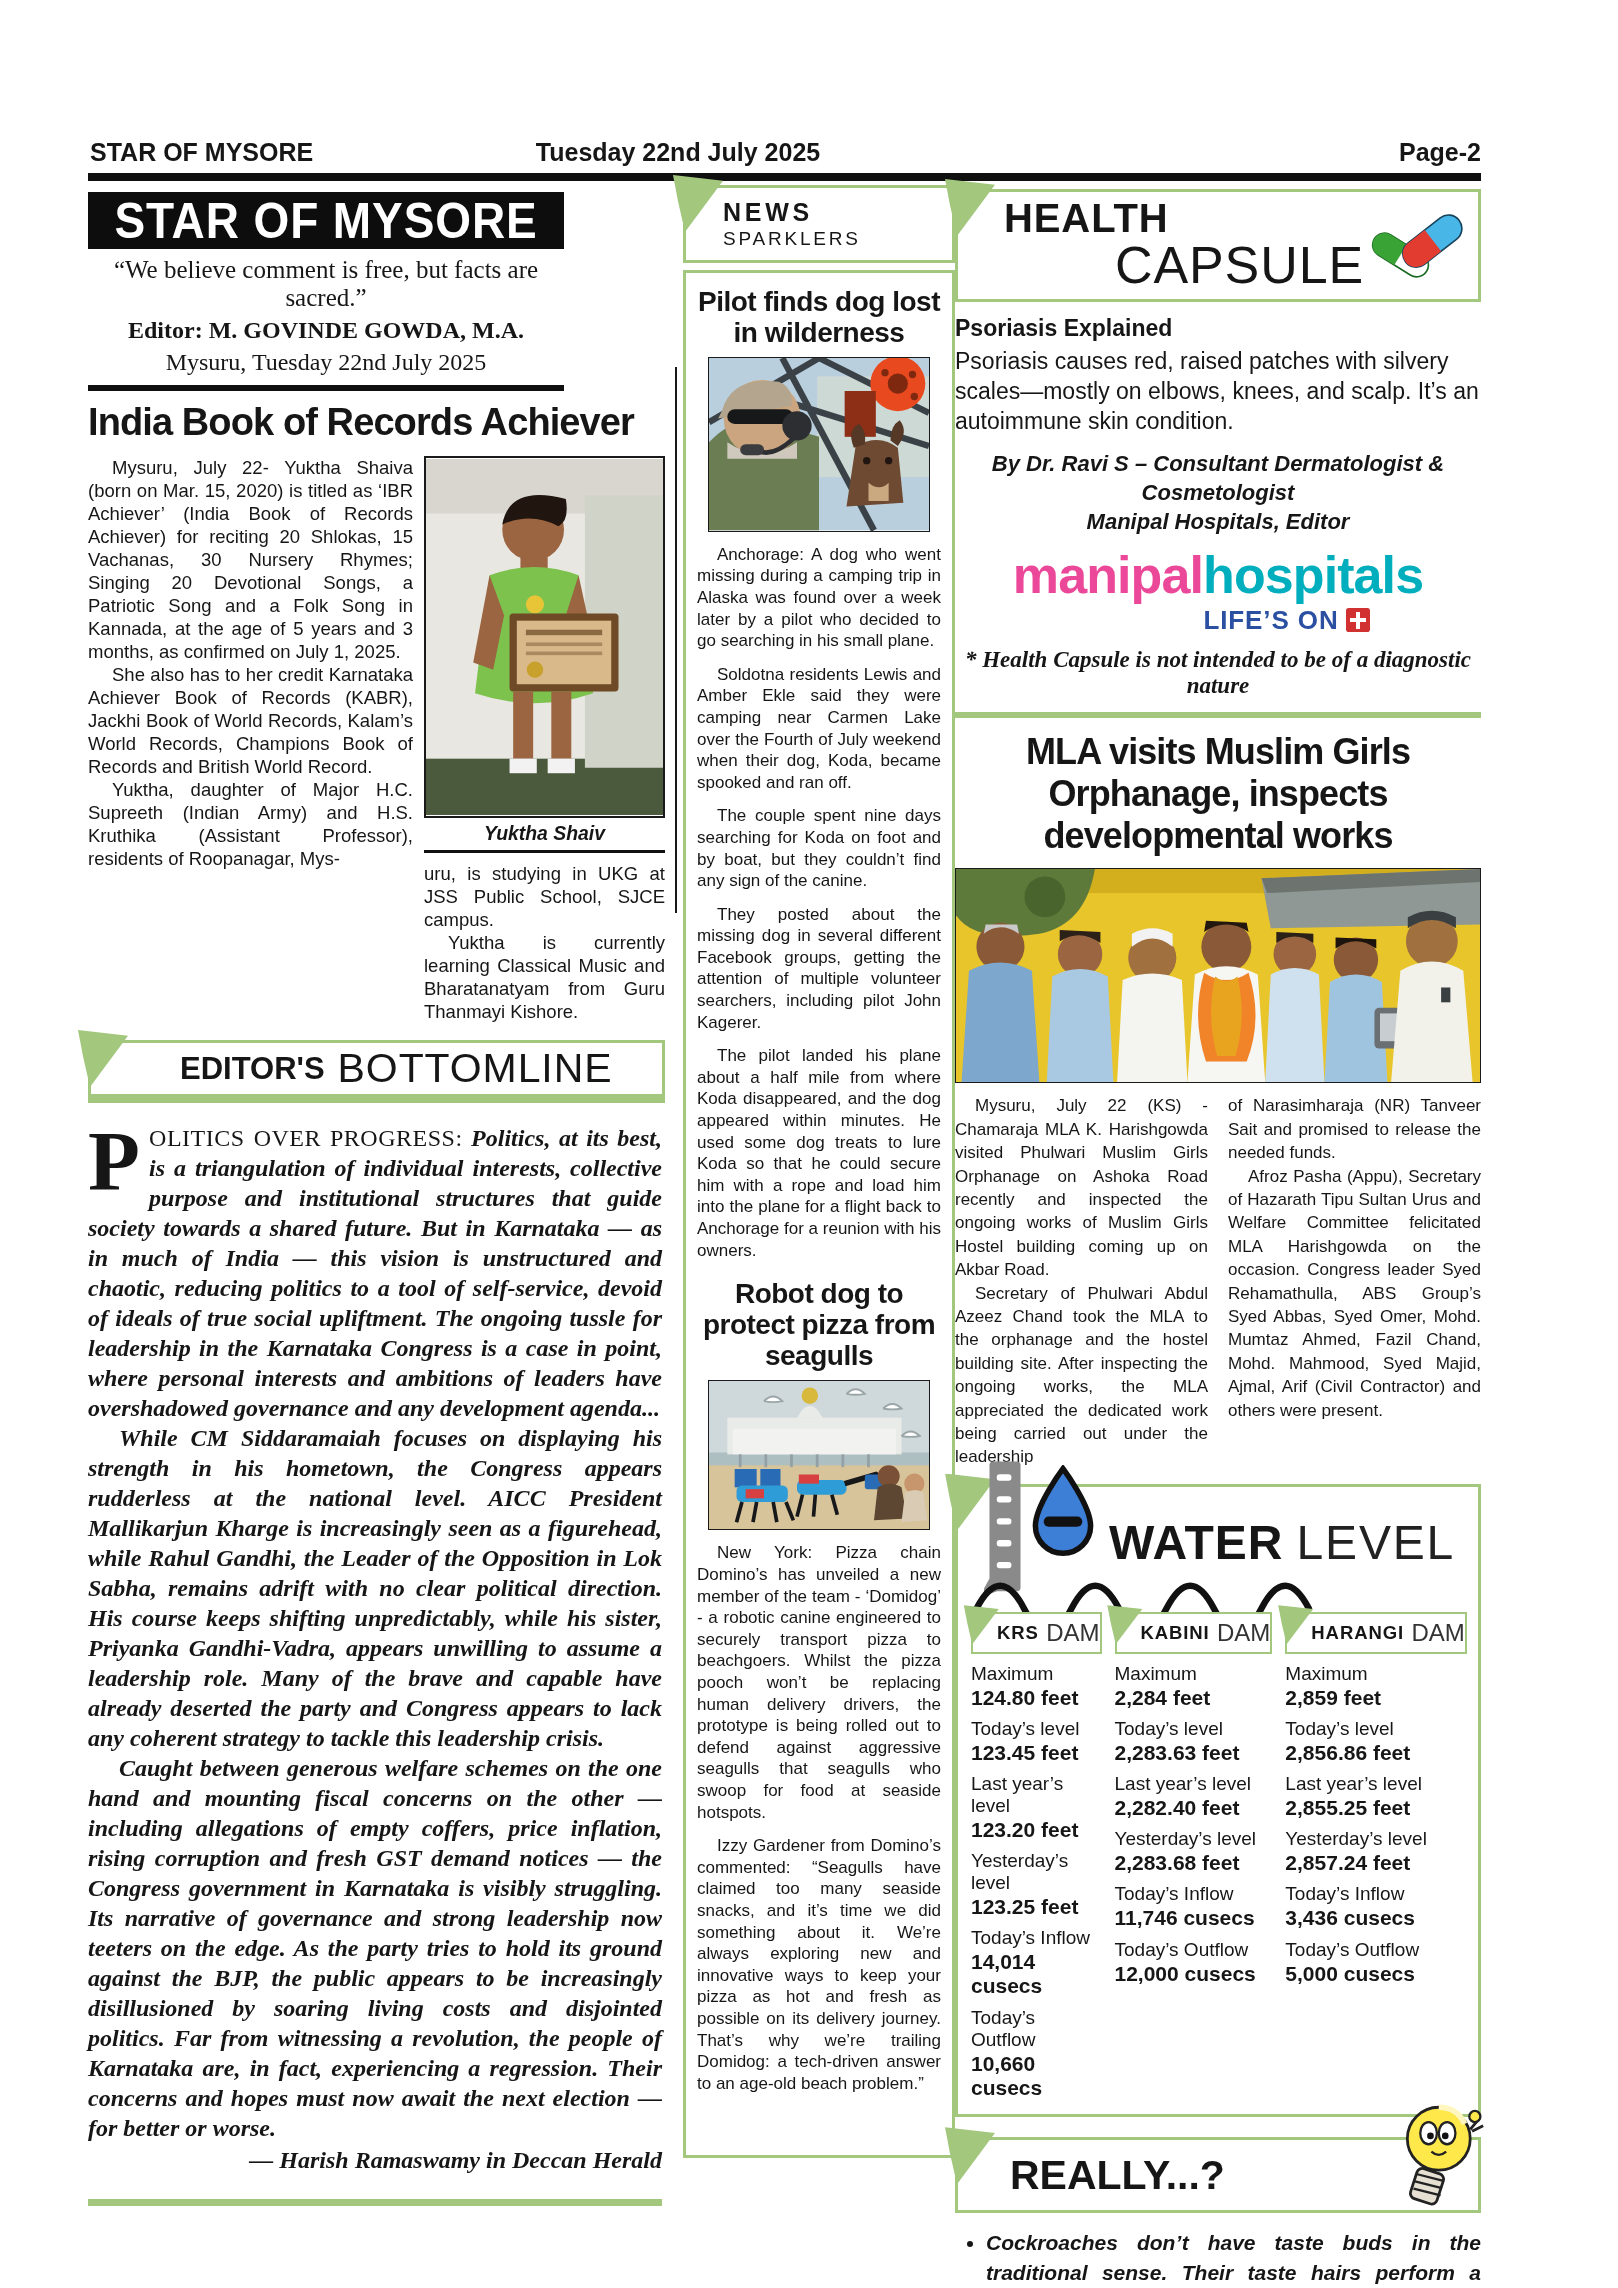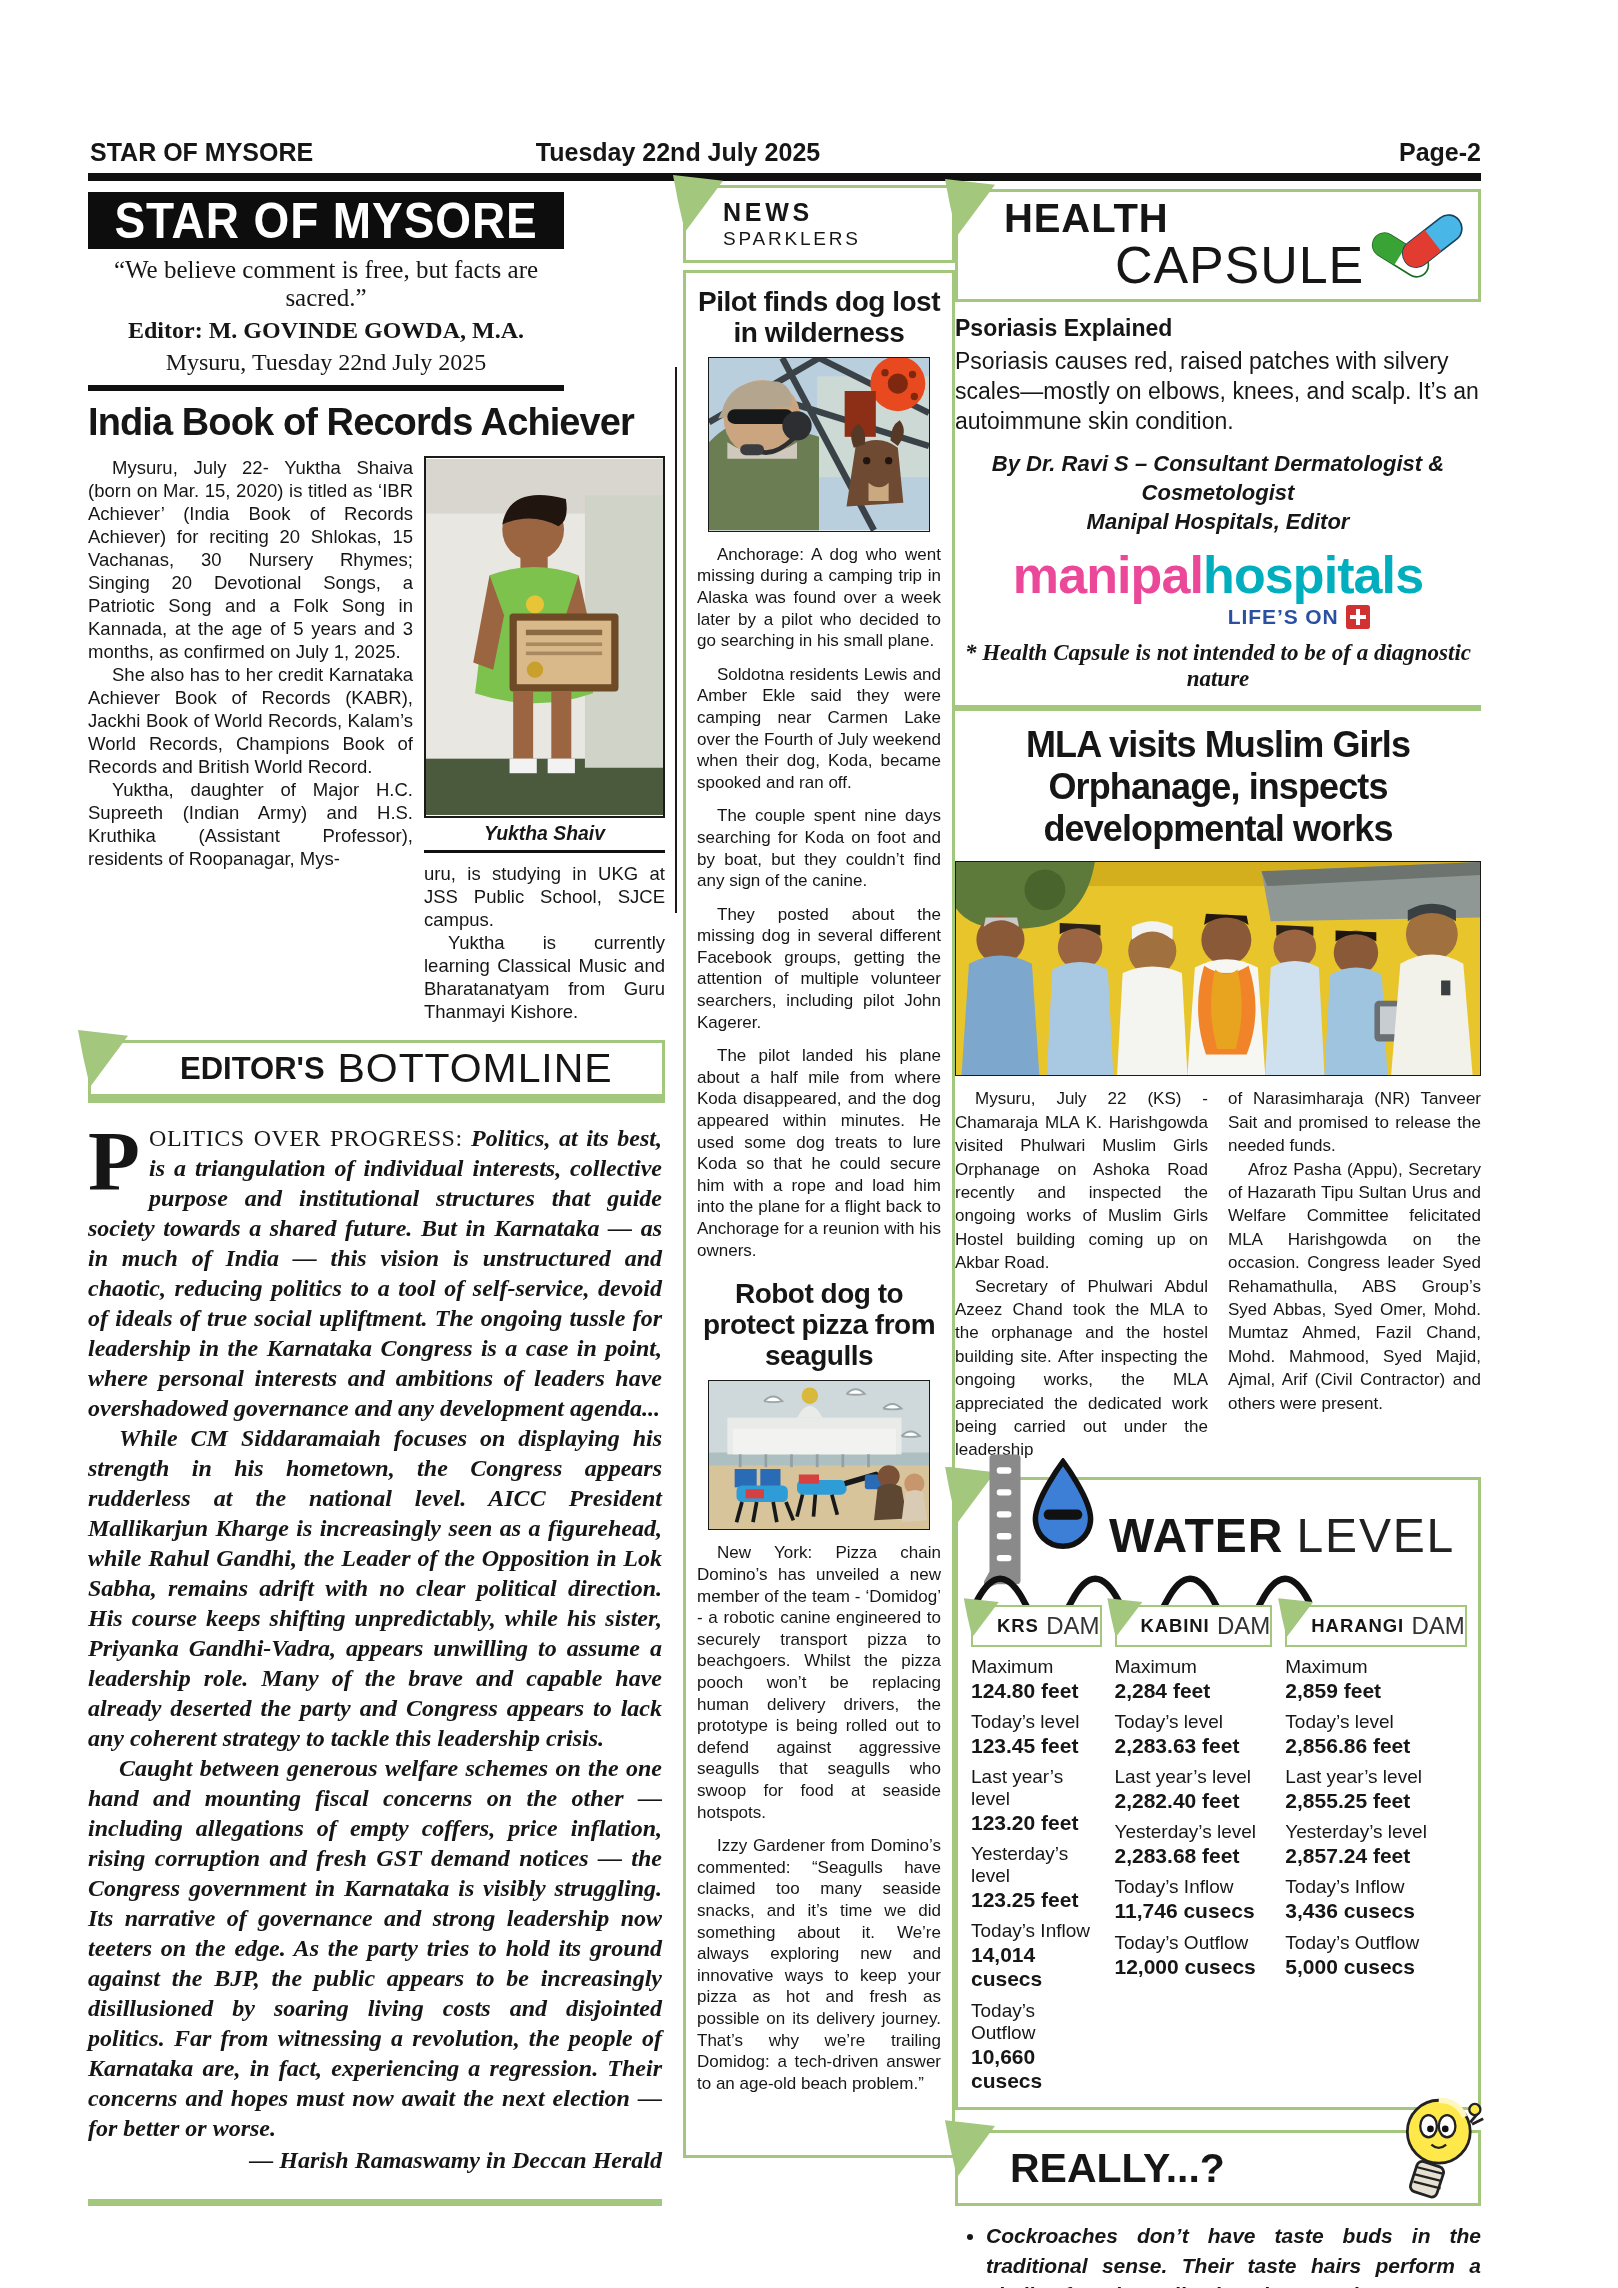--- a/index.html
+++ b/index.html
@@ -82,21 +82,21 @@
   .hc-kicker{font-size:40px;font-weight:700;letter-spacing:0.9px;}
   .hc-title{font-size:52px;font-weight:400;margin-left:111px;margin-top:-5.5px;letter-spacing:0.9px;}
   .hc-pills{width:118px;height:96px;}
   .hc-subject{font-size:23px;font-weight:700;margin-top:13px;}
   .hc-body{font-size:23px;line-height:30px;margin-top:3.7px;}
   .hc-byline{font-size:22px;font-weight:700;font-style:italic;text-align:center;margin-top:13px;line-height:29px;}
   .manipal{ text-align:center;margin-top:9.2px;font-size:52px;font-weight:700;letter-spacing:-0.9px;}
   .manipal .m1{color:#ec4899;}
   .manipal .m2{color:#00aebd;}
   .lifeson{display:flex;justify-content:flex-end;align-items:center;gap:7.4px;margin-top:0px;padding-right:111px;}
-  .lifeson span{color:#2b50a1;font-size:21px;font-weight:700;letter-spacing:0.9px;}
+  .lifeson span{color:#2b50a1;font-size:26px;font-weight:700;letter-spacing:0.9px;}
   .lifeson .redsq{width:24px;height:24px;background:#d23131;border-radius:2.8px;position:relative;}
   .lifeson .redsq::before,
   .lifeson .redsq::after{content:"";position:absolute;background:#fff;}
   .lifeson .redsq::before{left:10px;top:3.7px;width:3.7px;height:16.6px;}
   .lifeson .redsq::after{left:3.7px;top:10px;width:16.6px;height:3.7px;}
   .hc-disc{font-family:"Liberation Serif",serif;font-weight:700;font-style:italic;font-size:23px;text-align:center;margin-top:11px;}
   .hc-rule{height:6.5px;background:var(--green);margin-top:13px;}
 
   .mla-h2{font-size:36px;line-height:42px;font-weight:700;text-align:center;letter-spacing:-0.9px;margin-top:13px;}
   .mla-photo{display:block;width:526px;margin-top:11px;border:1.8px solid #1a1a1a;}

